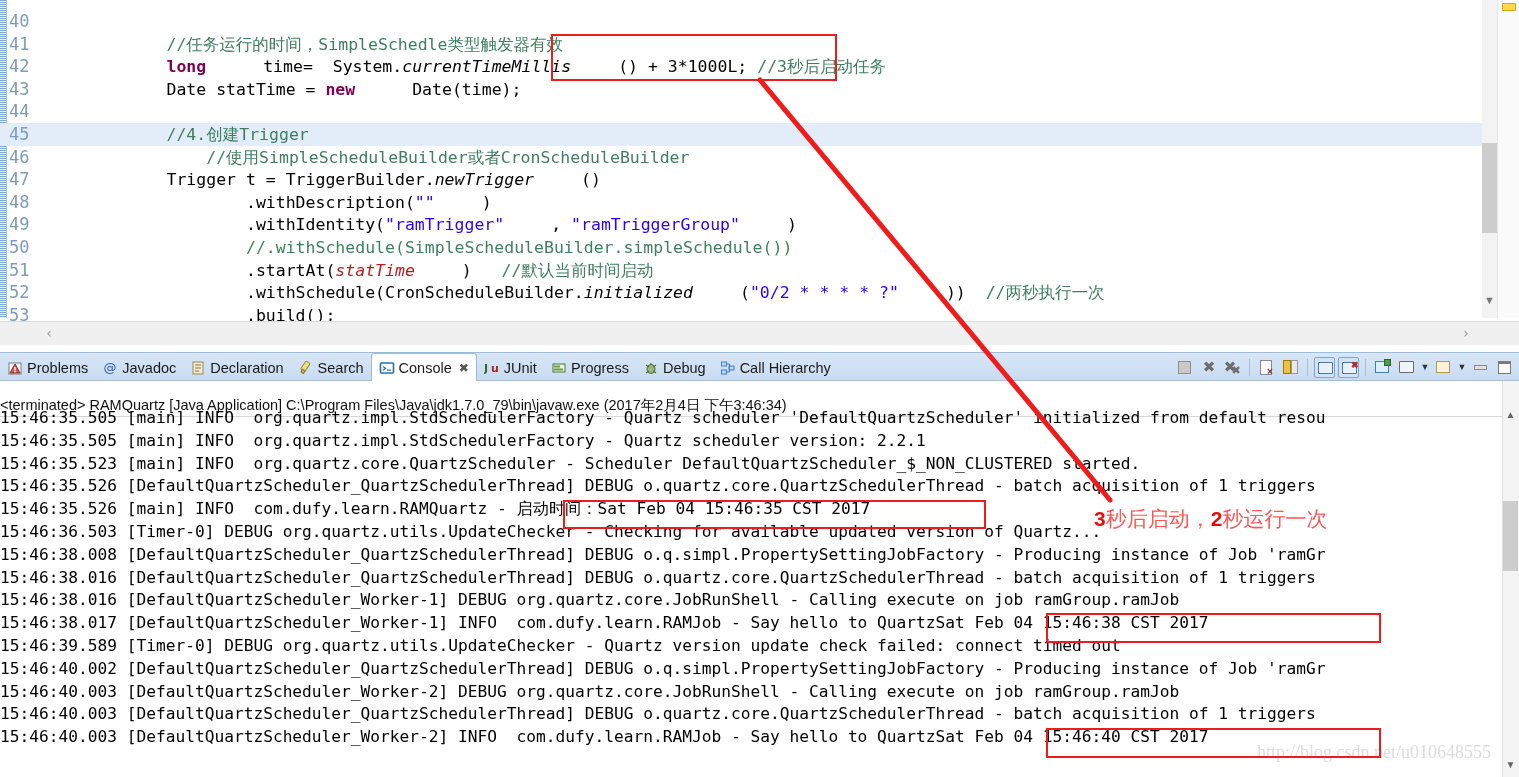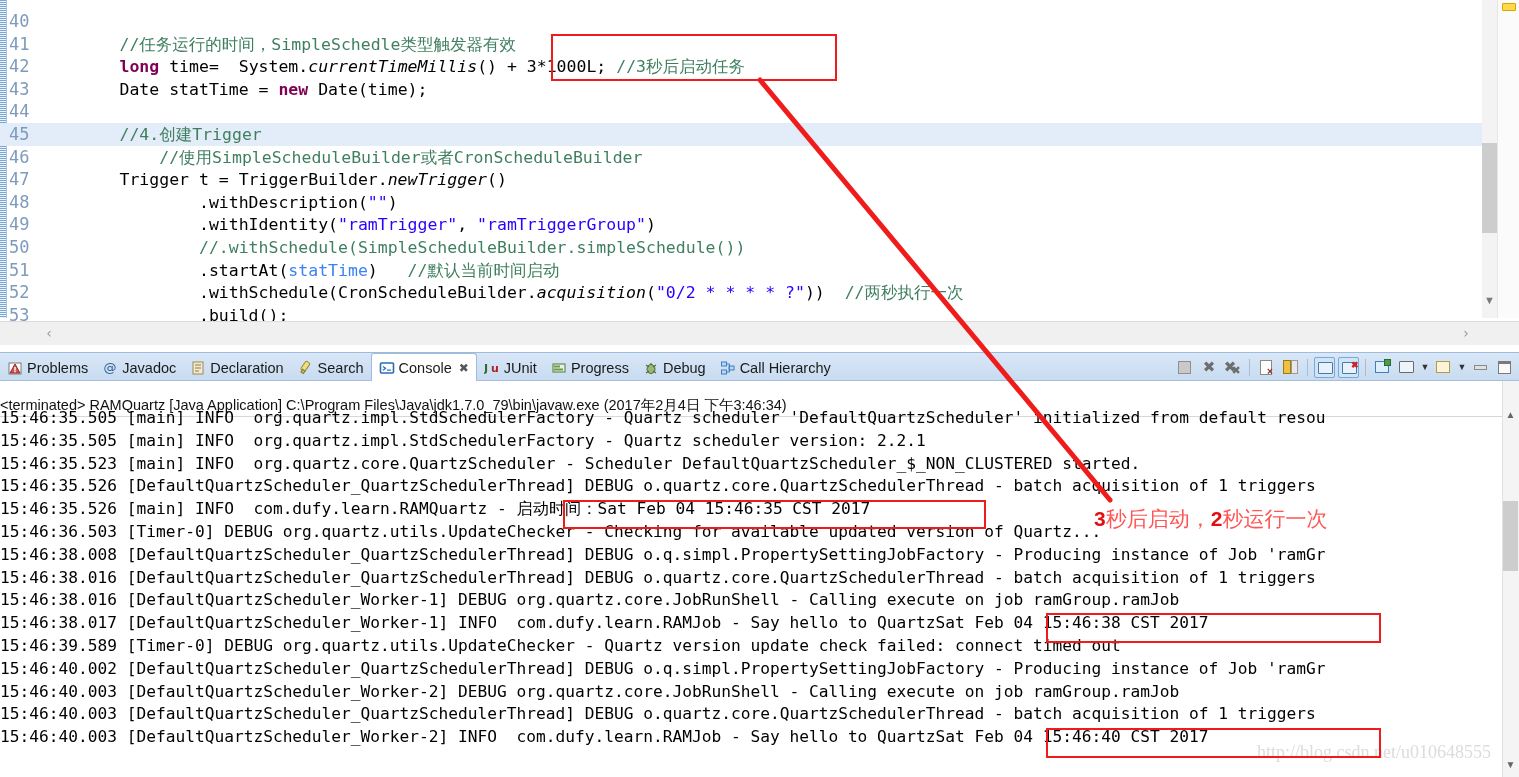--- a/index.html
+++ b/index.html
@@ -46,23 +46,23 @@
     text-align: left;
     padding-left: 9px;
     color: #7e9bbd;
     font-family: "DejaVu Sans Mono", monospace;
     font-size: 17px;
   }
   .ctext { display: inline-block; }
   .kw   { color: #7f0055; font-weight: bold; }
   .cmt  { color: #3f7f5f; }
   .str  { color: #2a00ff; }
-  .fld  { color: #3b82f6; }
+  .fld  { color: #b91c1c; font-style: italic; }
   .em   { font-style: italic; }
-  .plain{ color: #000000; }
+  .plain{ color: #000000; padding-left: 47px; }
 
   
   .ed-hbar {
     position: absolute; left: 0; bottom: 0;
     width: 1519px; height: 24px;
     background: #f0f0f0;
     border-top: 1px solid #dcdcdc;
   }
   .ed-hbar .arrow {
     position: absolute; top: 0; width: 22px; height: 23px;
@@ -259,21 +259,21 @@
         <div class="crow"><span class="lnum">42</span><span class="ctext"><span class="plain">        </span><span class="kw">long</span><span class="plain"> time=  System.</span><span class="em">currentTimeMillis</span><span class="plain">() + 3*1000L; </span><span class="cmt">//3秒后启动任务</span></span></div>
         <div class="crow"><span class="lnum">43</span><span class="ctext"><span class="plain">        Date statTime = </span><span class="kw">new</span><span class="plain"> Date(time);</span></span></div>
         <div class="crow"><span class="lnum">44</span><span class="ctext"></span></div>
         <div class="crow hl"><span class="lnum">45</span><span class="ctext"><span class="plain">        </span><span class="cmt">//4.创建Trigger</span></span></div>
         <div class="crow"><span class="lnum">46</span><span class="ctext"><span class="plain">            </span><span class="cmt">//使用SimpleScheduleBuilder或者CronScheduleBuilder</span></span></div>
         <div class="crow"><span class="lnum">47</span><span class="ctext"><span class="plain">        Trigger t = TriggerBuilder.</span><span class="em">newTrigger</span><span class="plain">()</span></span></div>
         <div class="crow"><span class="lnum">48</span><span class="ctext"><span class="plain">                .withDescription(</span><span class="str">""</span><span class="plain">)</span></span></div>
         <div class="crow"><span class="lnum">49</span><span class="ctext"><span class="plain">                .withIdentity(</span><span class="str">"ramTrigger"</span><span class="plain">, </span><span class="str">"ramTriggerGroup"</span><span class="plain">)</span></span></div>
         <div class="crow"><span class="lnum">50</span><span class="ctext"><span class="plain">                </span><span class="cmt">//.withSchedule(SimpleScheduleBuilder.simpleSchedule())</span></span></div>
         <div class="crow"><span class="lnum">51</span><span class="ctext"><span class="plain">                .startAt(</span><span class="fld">statTime</span><span class="plain">)   </span><span class="cmt">//默认当前时间启动</span></span></div>
-        <div class="crow"><span class="lnum">52</span><span class="ctext"><span class="plain">                .withSchedule(CronScheduleBuilder.</span><span class="em">acquisition</span><span class="plain">(</span><span class="str">"0/2 * * * * ?"</span><span class="plain">))  </span><span class="cmt">//两秒执行一次</span></span></div>
+        <div class="crow"><span class="lnum">52</span><span class="ctext"><span class="plain">                .withSchedule(CronScheduleBuilder.</span><span class="em">initialized</span><span class="plain">(</span><span class="str">"0/2 * * * * ?"</span><span class="plain">))  </span><span class="cmt">//两秒执行一次</span></span></div>
         <div class="crow"><span class="lnum">53</span><span class="ctext"><span class="plain">                .build();</span></span></div>
       </div>
 
     <div class="ed-marker-col">
       <div class="ed-marker-warn"></div>
     </div>
     <div class="ed-vbar">
       <div class="ed-vthumb"></div>
     </div>
     <div class="ed-vdown">▼</div>

